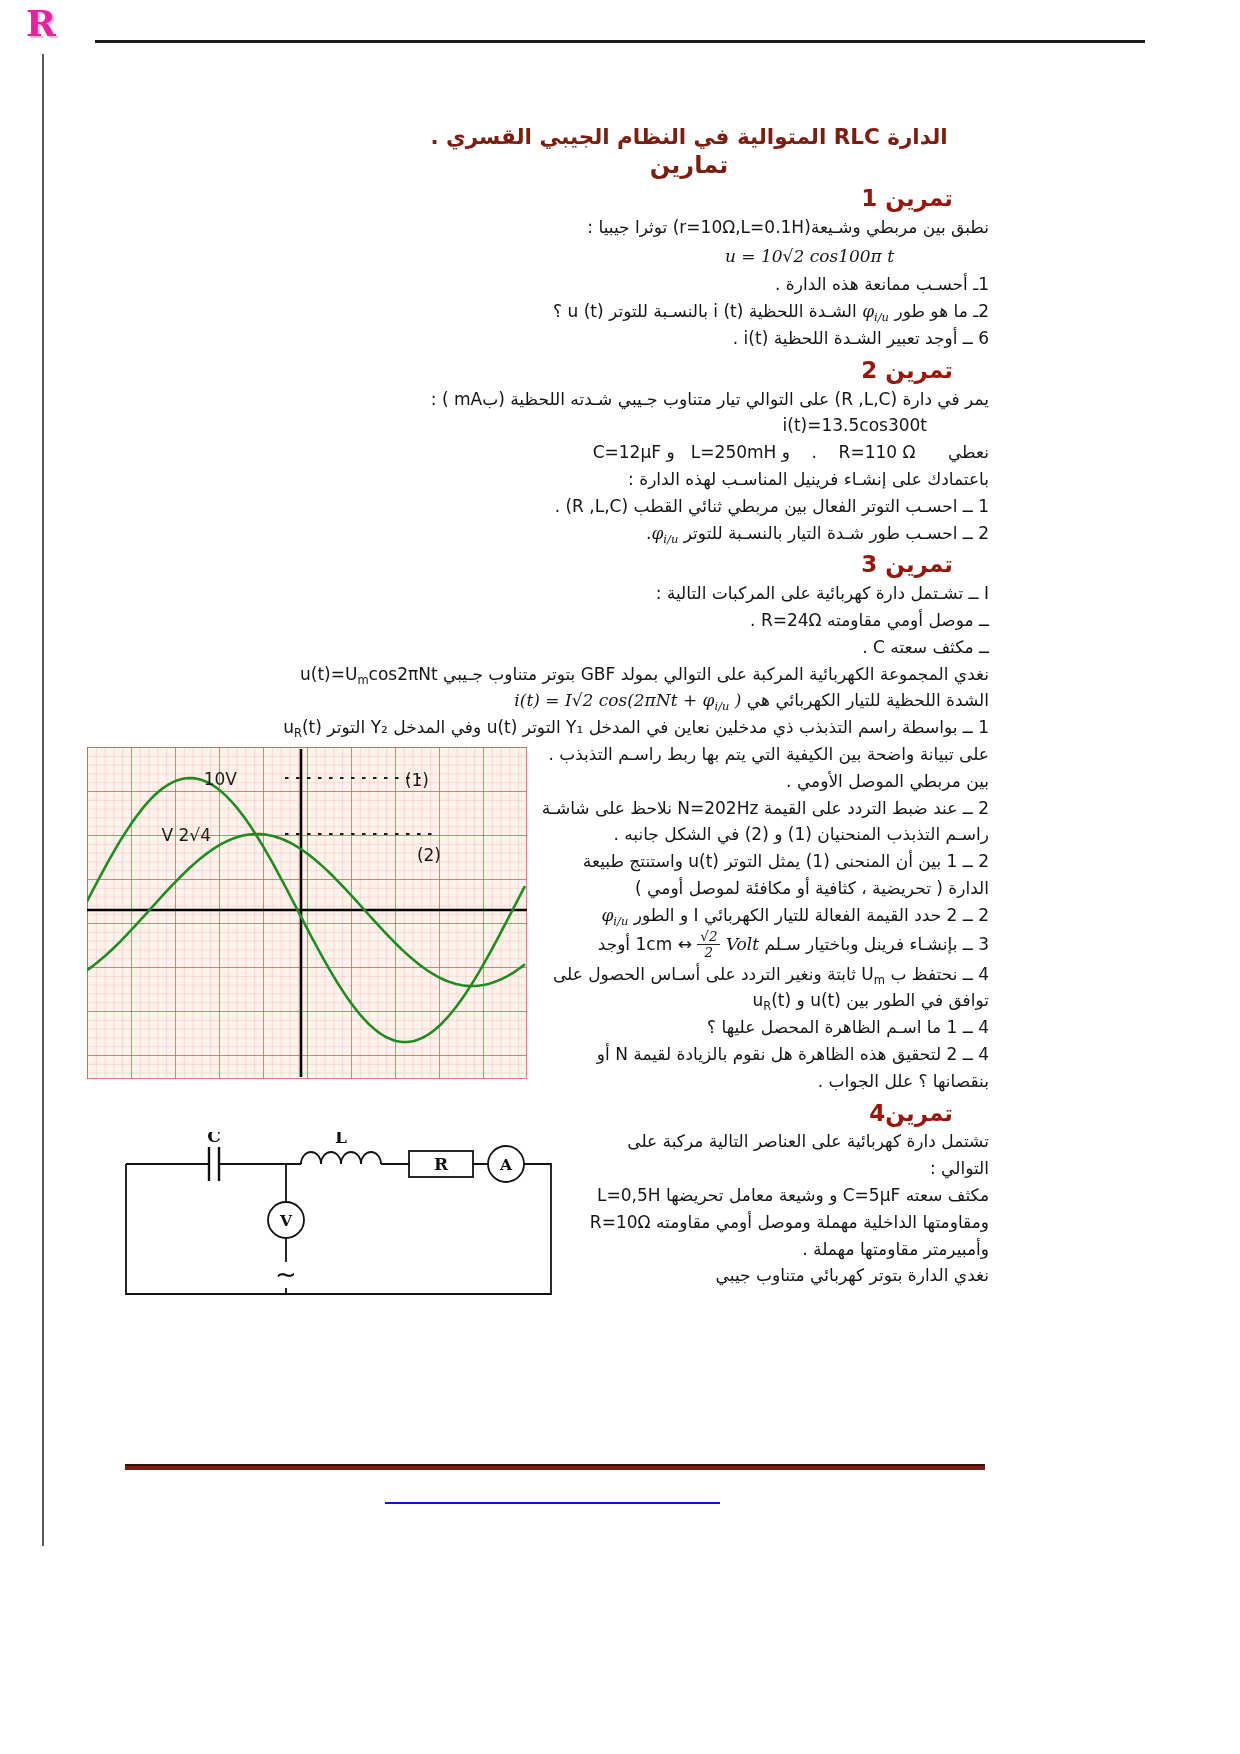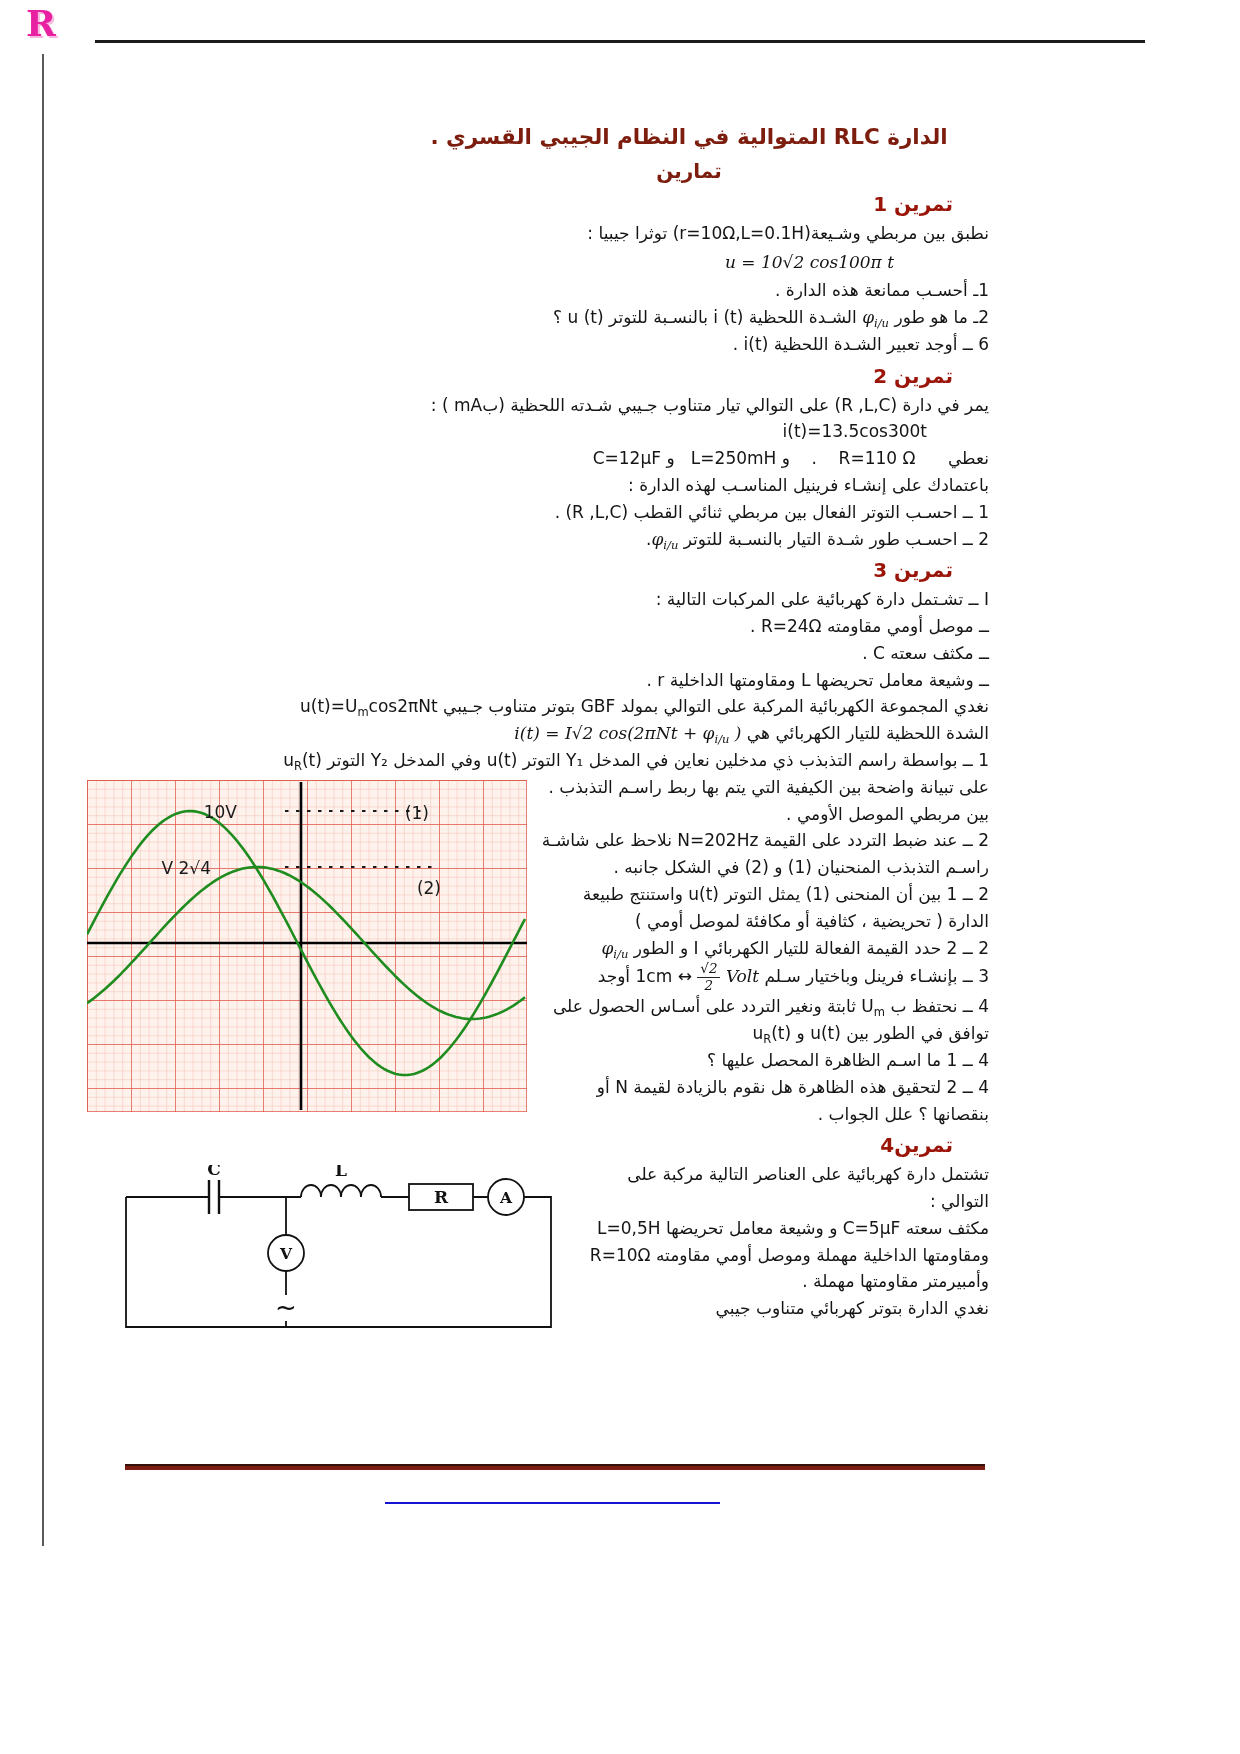--- a/index.html
+++ b/index.html
@@ -15,23 +15,23 @@
   .bottom-rule { position:absolute; left:125px; top:1464px; width:860px; height:4px;
                  border-top:2.5px solid #35100b; border-bottom:4.5px solid #7c1d13; }
   .blue-line { position:absolute; left:385px; top:1502px; width:335px; height:2px; background:var(--link,#1414d2); }
 
   .content { position:absolute; left:129px; top:122px; width:860px; direction:rtl; text-align:right;
              font-size:17px; line-height:26.8px; color:#151515; }
   .content p { margin:0; }
 
   .title-block { margin-left:260px; margin-bottom:6px; text-align:center; }
   .title-line { font-size:21.5px; line-height:30px; font-weight:bold; color:var(--title,#7d1d0e); }
-  .subtitle   { font-size:20px; line-height:27px; font-weight:bold; color:var(--title,#7d1d0e); margin-top:6px; }
+  .subtitle   { font-size:24px; line-height:27px; font-weight:bold; color:var(--title,#7d1d0e); margin-top:0; }
 
-  .ex-h { font-weight:bold; font-size:20px; color:var(--heading,#9b1408); margin:5px 36px 2px 0; }
+  .ex-h { font-weight:bold; font-size:23px; color:var(--heading,#9b1408); margin:5px 36px 2px 0; }
 
   .f-line  { margin:2px 95px 2px 0; }
   .f-line2 { margin:0 62px 0 0; }
   .m  { font-family:"DejaVu Serif", serif; font-style:italic; }
   .lt { direction:ltr; unicode-bidi:isolate; }
   sub { font-size:11.5px; line-height:0; }
 
   .frac { display:inline-block; text-align:center; vertical-align:middle;
           font-size:13.5px; line-height:1.15; font-family:"DejaVu Serif",serif; font-style:italic; }
   .frac .num { display:block; border-bottom:1.3px solid #222; padding:0 3px; }
@@ -72,21 +72,20 @@
     <div class="f-line2"><span class="lt">i(t)=13.5cos300t</span></div>
     <p><span>نعطي&nbsp;&nbsp;&nbsp;&nbsp;&nbsp; R=110 Ω &nbsp;&nbsp;&nbsp;.&nbsp;&nbsp;&nbsp; و  L=250mH &nbsp; و  C=12μF</span></p>
     <p><span>باعتمادك على إنشـاء فرينيل المناسـب لهذه الدارة :</span></p>
     <p><span>1 ــ احسـب التوتر الفعال بين مربطي ثنائي القطب  (R ,L,C)  .</span></p>
     <p><span>2 ــ احسـب طور شـدة التيار بالنسـبة للتوتر  </span><span class="m lt"><span>φ</span><sub>i/u</sub></span><span>.</span></p>
 
     <div class="ex-h">تمرين 3</div>
     <p><span>I ــ تشـتمل دارة كهربائية على المركبات التالية :</span></p>
     <p><span>ــ موصل أومي مقاومته R=24Ω .</span></p>
     <p><span>ــ مكثف سعته C .</span></p>
-    <p><span>ــ وشيعة معامل تحريضها L ومقاومتها الداخلية r .</span></p>
     <p><span>نغدي المجموعة الكهربائية المركبة على التوالي بمولد GBF بتوتر متناوب جـيبي  </span><span class="lt"><span>u(t)=U</span><sub>m</sub><span>cos2πNt</span></span></p>
     <p><span>الشدة اللحظية للتيار الكهربائي هي  </span><span class="m lt"><span>i(t) = I√2 cos(2πNt + φ</span><sub>i/u</sub><span> )</span></span></p>
     <p><span>1 ــ بواسطة راسم التذبذب ذي مدخلين نعاين في المدخل Y₁ التوتر u(t) وفي المدخل Y₂ التوتر </span><span class="lt"><span>u</span><sub>R</sub><span>(t)</span></span></p>
 
     <div class="osc">
       <svg viewBox="0 0 440 332" width="440" height="332">
         <defs>
           <pattern id="gmin" width="8.8" height="8.8" patternUnits="userSpaceOnUse">
             <path d="M 8.8 0 L 0 0 0 8.8" fill="none" stroke="#f5bdb0" stroke-width="1"></path>
           </pattern>

